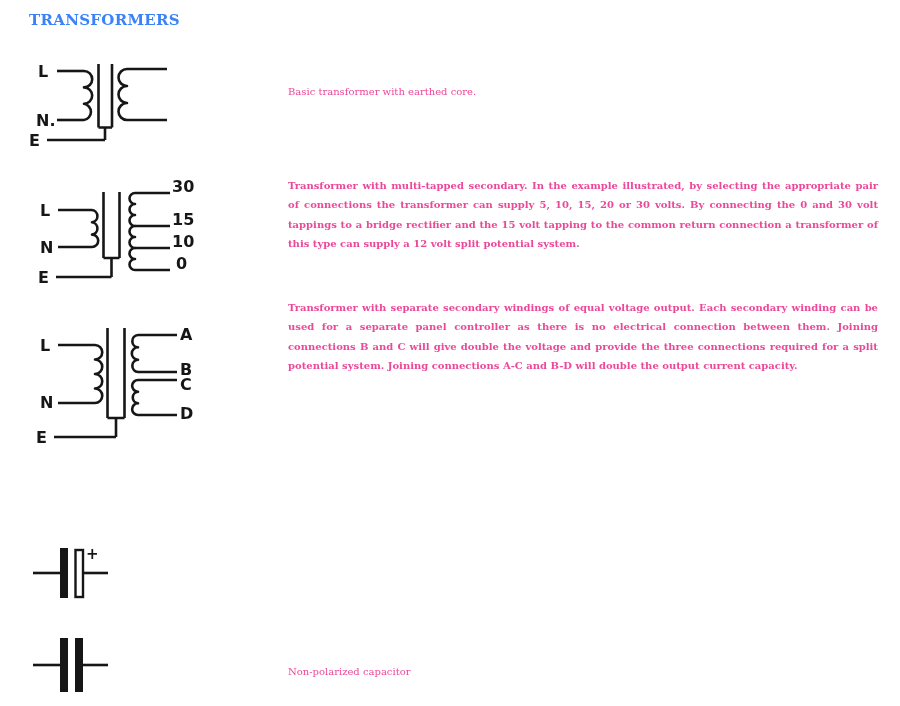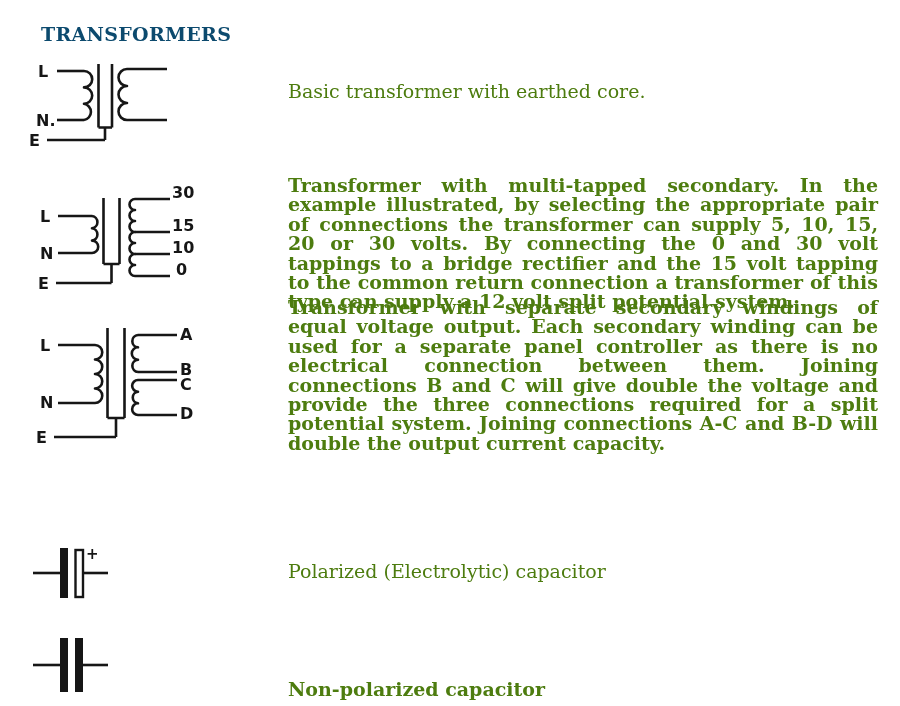--- a/index.html
+++ b/index.html
@@ -1,40 +1,40 @@
 <!DOCTYPE html>
 <html><head>
 <meta charset="utf-8">
 <style>
   html,body{margin:0;padding:0;background:#ffffff;}
   .page{
     position:relative;width:900px;height:706px;background:#ffffff;
     font-family:"DejaVu Serif",serif;color:#1b1b1b;overflow:hidden;
   }
   .heading{
-    position:absolute;margin:17px;
-    font-family:"DejaVu Serif",serif;font-size:19px;font-weight:bold;
-    letter-spacing:.3px;color:#0c4a6e;
+    position:absolute;margin:5px;
+    font-family:"DejaVu Serif",serif;font-size:15px;font-weight:bold;
+    letter-spacing:.3px;color:#3b82f6;
   }
   .h-transformers{left:24px;top:6px;}
   .h-capacitors{left:22px;top:501px;}
   .desc{
     position:absolute;left:288px;width:590px;margin:0;
-    font-size:19px;line-height:19.4px;color:#4d7c0f;
+    font-size:10px;line-height:19.4px;color:#ec4899;
   }
   .just{text-align:justify;font-weight:bold;}
   .d1-desc{top:82px;}
   .d2-desc{top:176px;}
   .d3-desc{top:298px;}
   .c1-desc{top:562px;}
-  .c2-desc{top:680px;font-weight:bold;}
+  .c2-desc{top:662px;}
   .fig{position:absolute;}
   .fig svg{display:block;}
   .f-d1{left:25px;top:55px;}
-  .f-d2{left:30px;top:171px;}
+  .f-d2{left:30px;top:165px;}
   .f-d3{left:30px;top:305px;}
   .f-c1{left:25px;top:540px;}
   .f-c2{left:25px;top:630px;}
   .wire{fill:none;stroke:#161616;stroke-width:2.6;stroke-linejoin:round;}
   .plate-solid{fill:#161616;stroke:none;}
   .plate-hollow{fill:none;stroke:#161616;stroke-width:2.4;}
   .lbl{font-family:"DejaVu Sans",sans-serif;font-size:16px;font-weight:bold;fill:#161616;}
   .num{font-family:"DejaVu Sans",sans-serif;font-size:16px;font-weight:bold;fill:#161616;}
   .plus{font-family:"DejaVu Sans",sans-serif;font-size:15px;font-weight:bold;fill:#161616;}
 </style>
@@ -142,21 +142,20 @@
     <svg width="110" height="65" viewBox="0 0 110 65">
       <g>
         <path class="wire" d="M 8,33 H 35"></path>
         <path class="wire" d="M 58,33 H 83"></path>
       </g>
       <rect class="plate-solid" x="35" y="8" width="8" height="50"></rect>
       <rect class="plate-hollow" x="50.5" y="10" width="7.5" height="47"></rect>
       <text class="plus" x="61" y="19">+</text>
     </svg>
   </div>
-  <p class="desc c1-desc">Polarized (Electrolytic) capacitor</p>
 
   <div class="fig f-c2">
     <svg width="110" height="70" viewBox="0 0 110 70">
       <g>
         <path class="wire" d="M 8,35 H 35"></path>
         <path class="wire" d="M 58,35 H 83"></path>
       </g>
       <rect class="plate-solid" x="35" y="8" width="8" height="54"></rect>
       <rect class="plate-solid" x="50" y="8" width="8" height="54"></rect>
     </svg>

